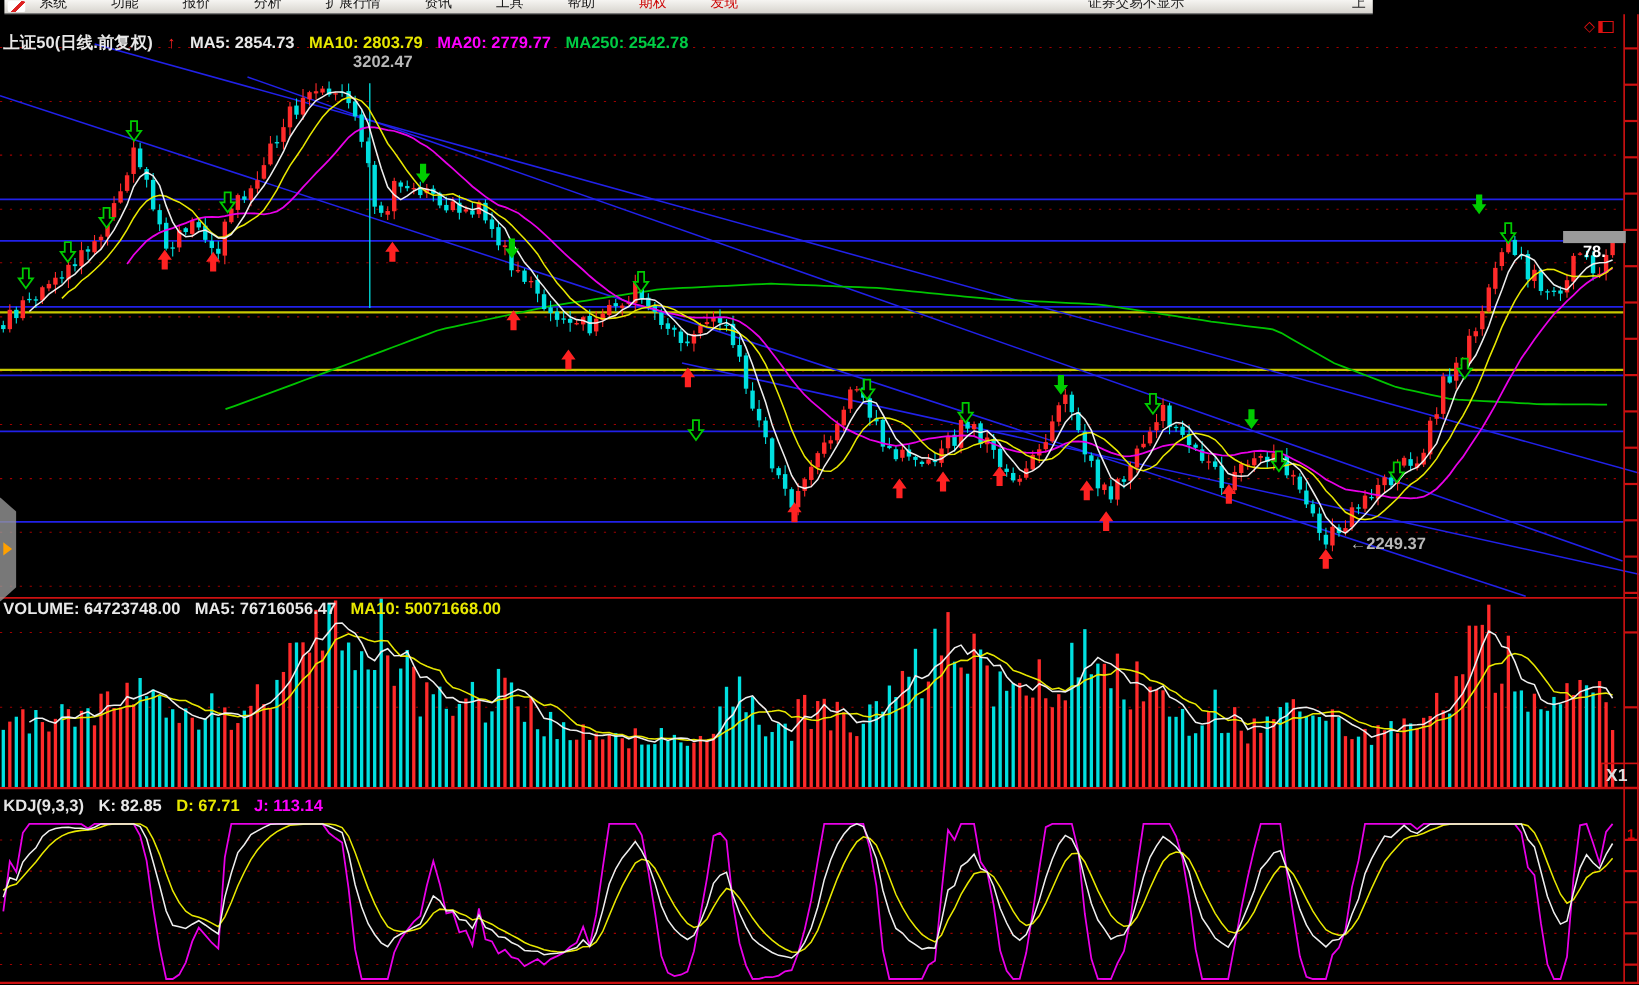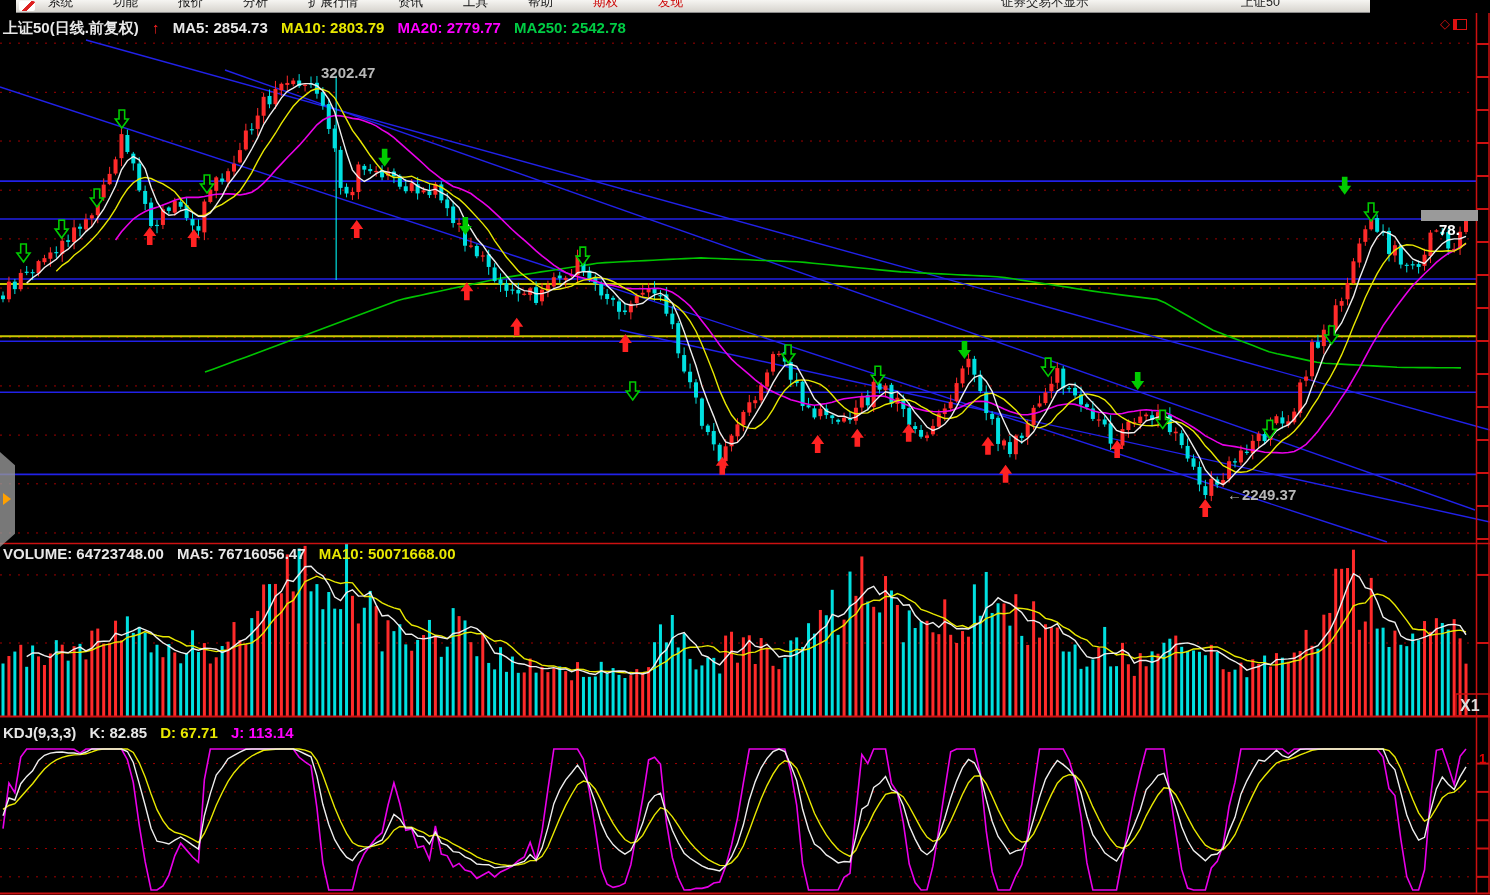--- a/index.html
+++ b/index.html
@@ -4,21 +4,21 @@
 <style>
   html,body{margin:0;padding:0}
   body{width:1490px;height:895px;background:#000;overflow:hidden;position:relative;
        font-family:"Liberation Sans","DejaVu Sans",sans-serif}
   #chart-svg{position:absolute;left:0;top:0;z-index:1}
   .lbl{position:absolute;z-index:3;white-space:nowrap}
   .hdr{font-size:15px;font-weight:bold;letter-spacing:0px}
   .hdr span{margin-right:9px}
   .c-white{color:#e8e8e8}.c-yellow{color:#e8e800}.c-magenta{color:#ff00ff}
   .c-green{color:#00cc44}.c-gray{color:#b8b8b8}.c-red{color:#ff2222}
-  .menubar{position:absolute;top:0;left:16px;width:1354px;height:12px;z-index:4;
+  .menubar{position:absolute;top:0;left:4px;width:1244px;height:12px;z-index:4;
            background:linear-gradient(#f6f5f2,#d6d3cd);border-bottom:1px solid #8a8a8a;overflow:hidden}
   .menu-row{display:flex;gap:40px;padding-left:32px;margin-top:-8px;font-size:12.5px;
             color:#111;line-height:20px}
   .menu-item{cursor:default}
   .menu-item.hot{color:#cc0000}
   .menu-right{position:absolute;top:-8px;font-size:12.5px;color:#222;line-height:20px}
   .app-icon{position:absolute;left:3px;top:1px;width:16px;height:10px;background:#fff;
             border-radius:2px;overflow:hidden}
   .app-icon:before{content:"";position:absolute;left:2px;top:-2px;width:14px;height:14px;
             background:linear-gradient(135deg,transparent 45%,#d22 45%,#d22 62%,transparent 62%)}
@@ -895,34 +895,34 @@
     <line x1="1477" y1="574.936" x2="1489" y2="574.936" stroke="#cc1111" stroke-width="2"></line>
     <line x1="1477" y1="643.004" x2="1489" y2="643.004" stroke="#cc1111" stroke-width="2"></line>
     <line x1="1477" y1="763.5742574257425" x2="1489" y2="763.5742574257425" stroke="#cc1111" stroke-width="2"></line>
     <line x1="1477" y1="791.8910891089109" x2="1489" y2="791.8910891089109" stroke="#cc1111" stroke-width="2"></line>
     <line x1="1477" y1="820.2079207920792" x2="1489" y2="820.2079207920792" stroke="#cc1111" stroke-width="2"></line>
     <line x1="1477" y1="848.5247524752475" x2="1489" y2="848.5247524752475" stroke="#cc1111" stroke-width="2"></line>
     <line x1="1477" y1="876.8415841584158" x2="1489" y2="876.8415841584158" stroke="#cc1111" stroke-width="2"></line>
     <rect x="1456" y="694" width="33" height="22" fill="none" stroke="#cc1111" stroke-width="1.5"></rect>
   </svg>
 
-<div class="lbl hdr" style="left:3px;top:19px">
+<div class="lbl hdr" style="left:3px;top:30px">
   <span class="c-white">上证50(日线.前复权)</span>
   <span class="c-red">↑</span>
   <span class="c-white">MA5: 2854.73</span>
   <span class="c-yellow">MA10: 2803.79</span>
   <span class="c-magenta">MA20: 2779.77</span>
   <span class="c-green">MA250: 2542.78</span>
 </div>
 
 <div class="lbl" style="left:1440px;top:16px;color:#dd1111;font-size:13px">
   <span>◇</span><span class="box-icon"></span>
 </div>
 
-<div class="lbl hdr c-gray" style="left:321px;top:64px">3202.47</div>
+<div class="lbl hdr c-gray" style="left:321px;top:48px">3202.47</div>
 <div class="lbl hdr c-gray" style="left:1227px;top:486px">←2249.37</div>
 <div class="price-tag-box"></div>
 <div class="lbl hdr" style="left:1439px;top:221px;color:#ffffff">78.</div>
 
 <div class="lbl hdr" style="left:3px;top:545px">
   <span class="c-white">VOLUME: 64723748.00</span>
   <span class="c-white">MA5: 76716056.47</span>
   <span class="c-yellow">MA10: 50071668.00</span>
 </div>
 <div class="lbl" style="left:1460px;top:697px;color:#ddd;font-size:16px;font-weight:bold">X1</div>

